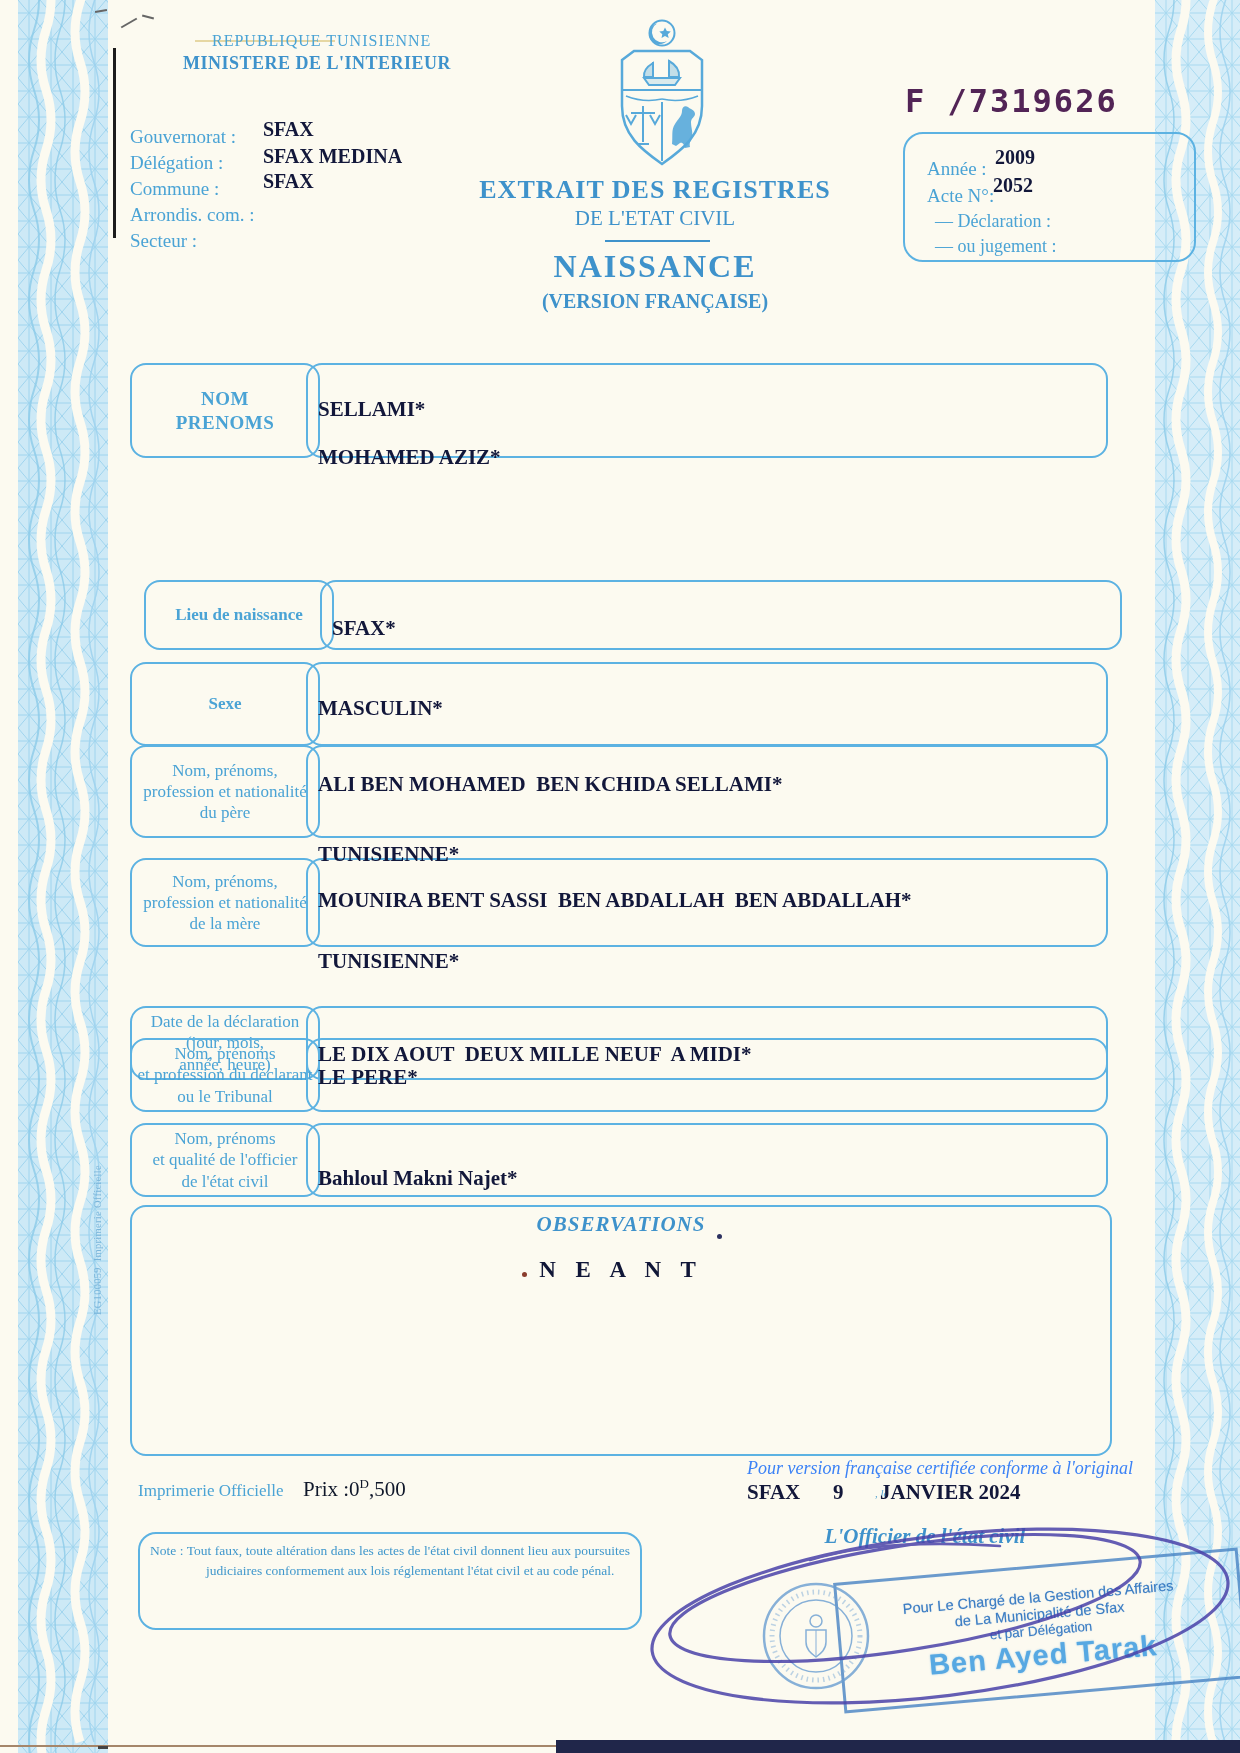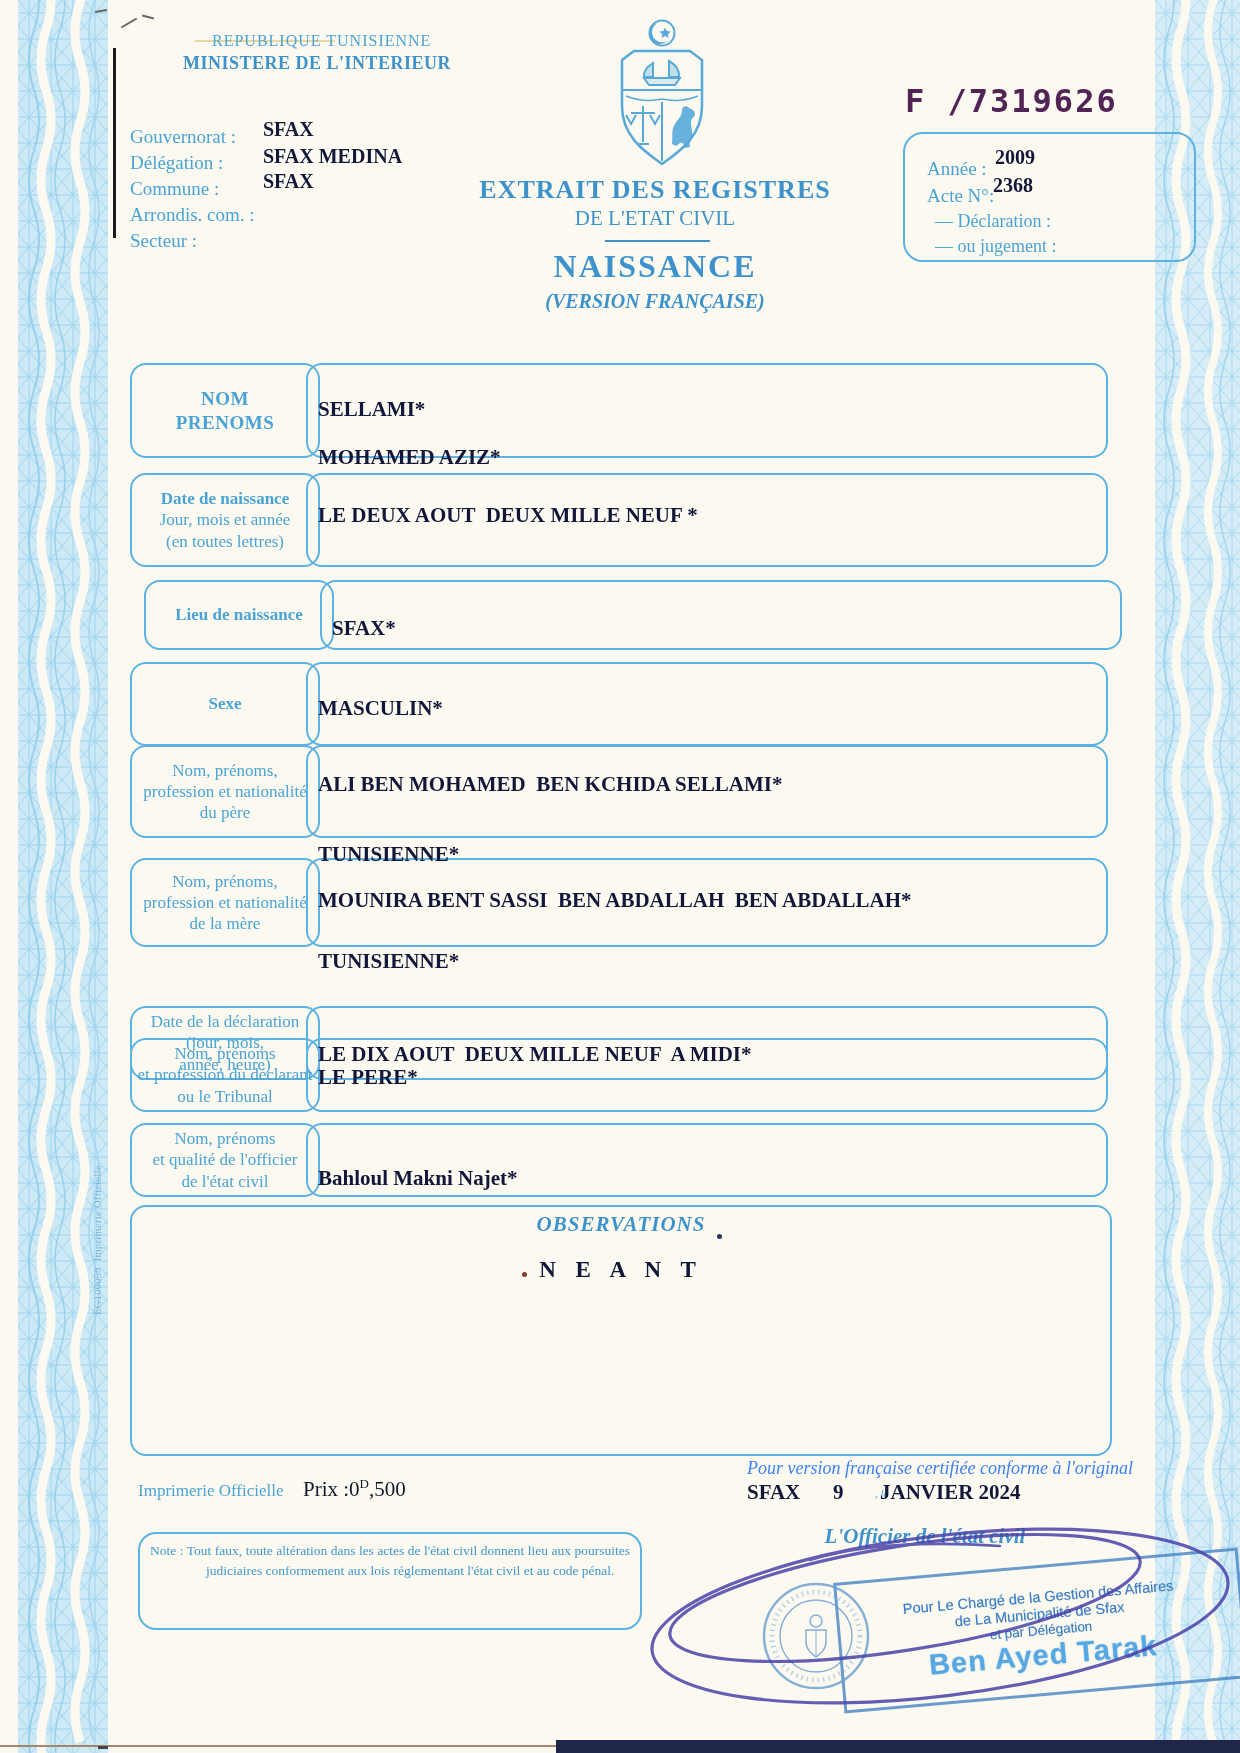--- a/index.html
+++ b/index.html
@@ -103,51 +103,42 @@
       <path d="M60,126 c1,-8 -1,-14 3,-20 c3,-5 7,-8 7,-13 c0,-4 3,-6 6,-4 c2,2 7,3 7,7 c0,3 -4,4 -4,8 c0,6 2,9 1,14 c-1,4 -3,7 -2,11 l-5,1 c-1,-3 -2,-6 -5,-5 l-4,3 z" fill="#57a9da" stroke="none" opacity=".9"></path>
     </g>
   </svg>
 
   <div class="abs" style="left:905px;top:82px;font-family:'DejaVu Sans Mono',monospace;font-size:32px;font-weight:bold;color:#522456;letter-spacing:2px;">F /7319626</div>
 
   <div class="abs box" style="left:903px;top:132px;width:289px;height:126px;border-radius:20px;">
     <span class="abs hlabel" style="left:22px;top:24px;">Année :</span>
     <span class="abs hvalue" style="left:90px;top:12px;">2009</span>
     <span class="abs hlabel" style="left:22px;top:51px;">Acte N°:</span>
-    <span class="abs hvalue" style="left:88px;top:40px;">2368</span>
+    <span class="abs hvalue" style="left:88px;top:40px;">2052</span>
     <span class="abs hlabel" style="left:30px;top:77px;font-size:18px;">— Déclaration :</span>
     <span class="abs hlabel" style="left:30px;top:102px;font-size:18px;">— ou jugement :</span>
   </div>
 
   <div class="abs title-blue" style="left:400px;top:175px;width:510px;text-align:center;font-size:26px;font-weight:bold;letter-spacing:1px;">EXTRAIT DES REGISTRES</div>
   <div class="abs title-blue" style="left:400px;top:206px;width:510px;text-align:center;font-size:21px;">DE L'ETAT CIVIL</div>
   <div class="abs" style="left:605px;top:240px;width:105px;height:2px;background:#3e92cb;"></div>
   <div class="abs title-blue" style="left:400px;top:248px;width:510px;text-align:center;font-size:32px;font-weight:bold;letter-spacing:2px;">NAISSANCE</div>
-  <div class="abs title-blue" style="left:400px;top:290px;width:510px;text-align:center;font-size:20px;font-style:italic;font-weight:bold;">(VERSION FRANÇAISE)</div>
+  <div class="abs title-blue" style="left:400px;top:290px;width:510px;text-align:center;font-size:20px;font-weight:bold;">(VERSION FRANÇAISE)</div>
 
   <div class="row row1" style="top:363px;height:95px;">
     <div class="rlabel">
       <span class="lb">NOM
 PRENOMS</span>
       <span class="lr"></span>
     </div>
     <div class="rvalue"></div>
     <span class="fvalue" style="top:34px;">SELLAMI*</span>
     <span class="fvalue" style="top:82px;">MOHAMED AZIZ*</span>
   </div>
 
-  <div class="row" style="top:473px;height:94px;">
-    <div class="rlabel">
-      <span class="lb">Date de naissance</span>
-      <span class="lr">Jour, mois et année
-(en toutes lettres)</span>
-    </div>
-    <div class="rvalue"></div>
-    <span class="fvalue" style="top:30px;">LE DEUX AOUT  DEUX MILLE NEUF *</span>
-  </div>
 
   <div class="row" style="top:580px;height:70px;margin-left:14px;">
     <div class="rlabel">
       <span class="lb">Lieu de naissance</span>
       <span class="lr"></span>
     </div>
     <div class="rvalue"></div>
     <span class="fvalue" style="top:36px;">SFAX*</span>
   </div>
 

